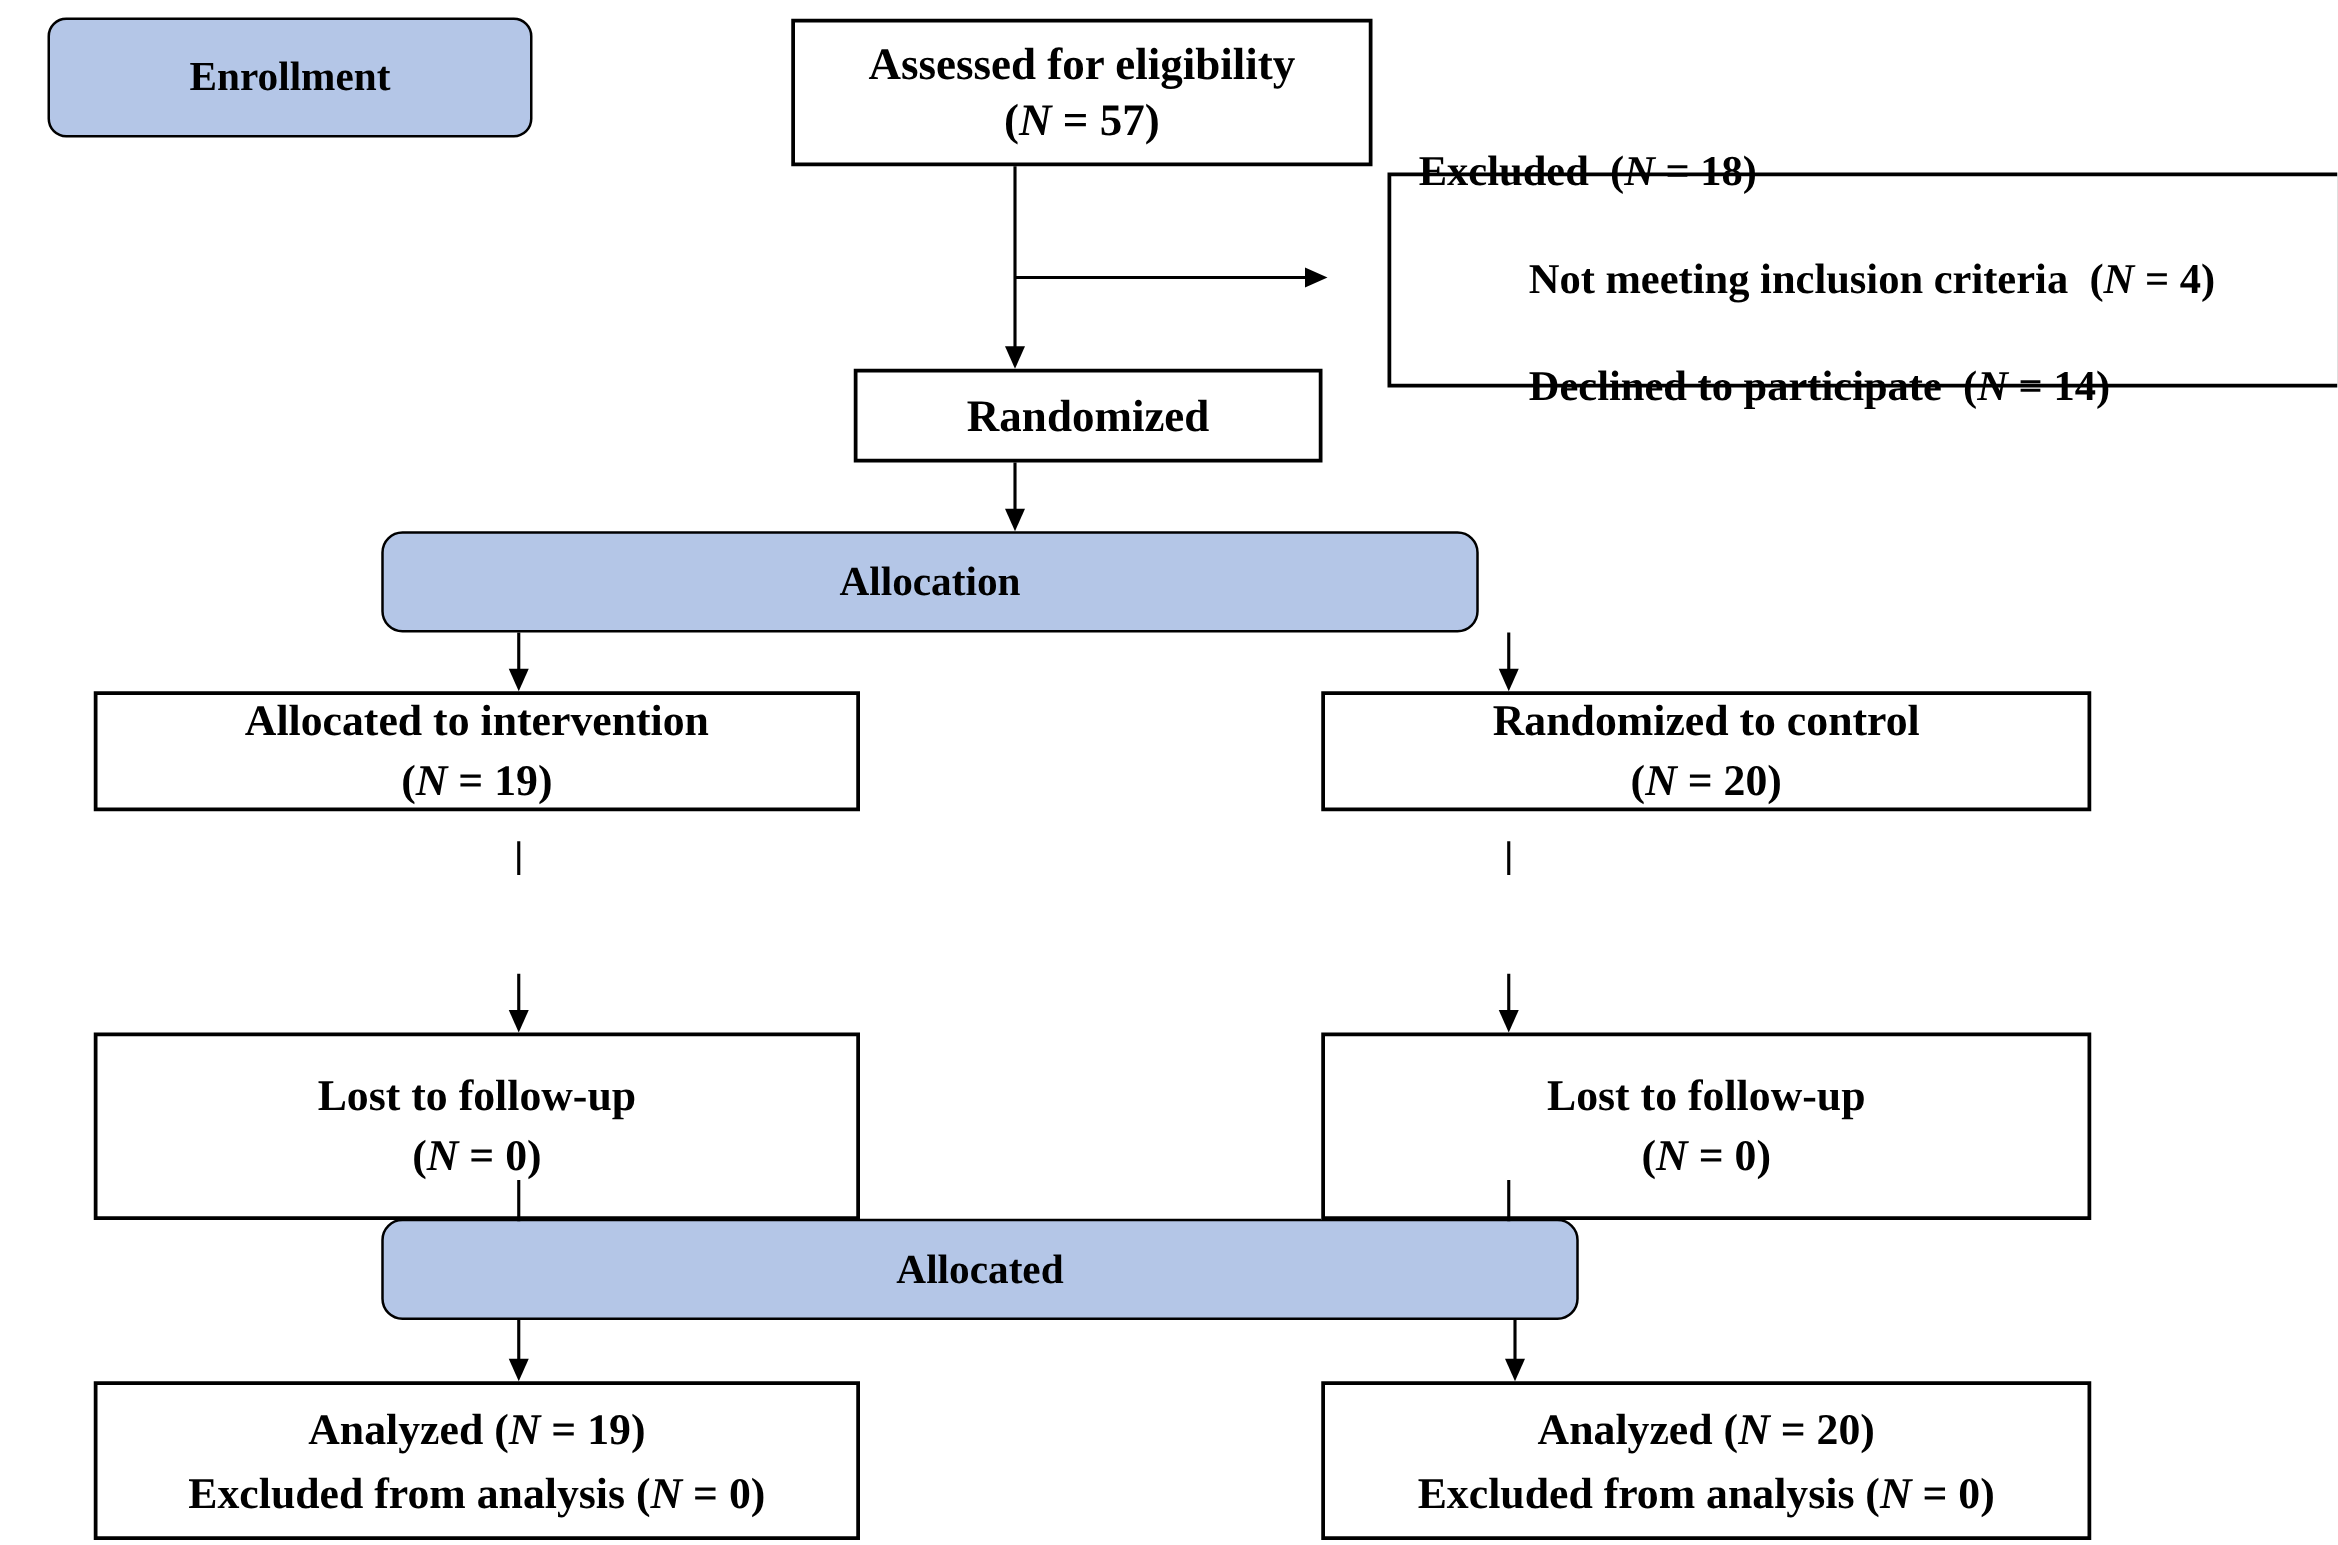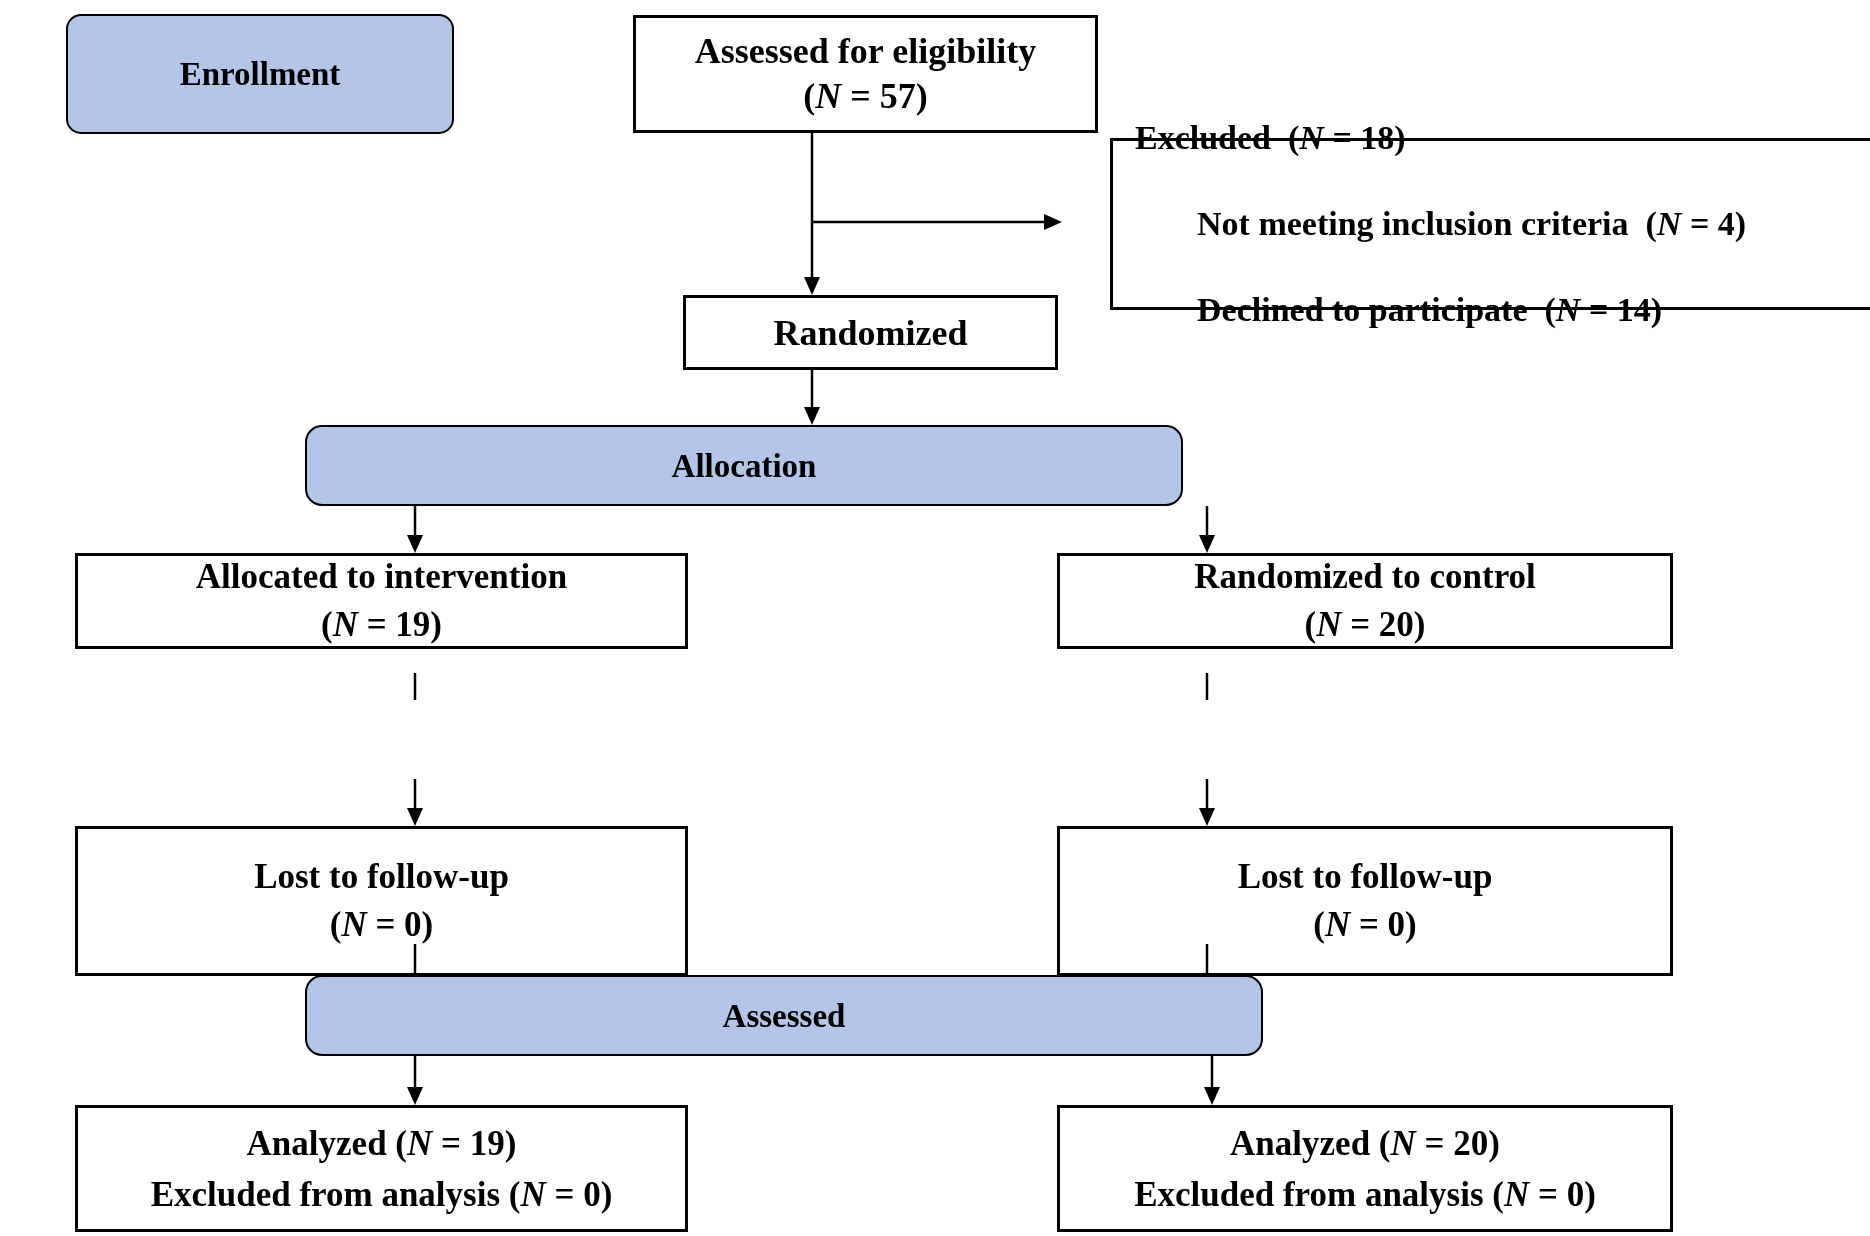--- a/index.html
+++ b/index.html
@@ -39,23 +39,23 @@
   }
   .line { white-space: pre; line-height: 48px; }
   #box-assessed { left: 585px; top: 15px; width: 465px; height: 118px; font-size: 36px; }
   #box-assessed .line { line-height: 45px; }
   #box-excluded {
     left: 1062px; top: 138px; width: 763px; height: 172px;
     align-items: stretch; text-align: left; font-size: 34px; gap: 38px;
   }
   #box-excluded .line { line-height: 48px; }
   .excl-main { padding-left: 22px; }
-  .excl-sub  { padding-left: 84px; }
+  .excl-sub  { padding-left: 110px; }
   #box-randomized { left: 635px; top: 295px; width: 375px; height: 75px; font-size: 36px; }
-  #stage-enrollment { left: 66px; top: 14px; width: 388px; height: 120px; border-radius: 15px; }
+  #stage-enrollment { left: 38px; top: 14px; width: 388px; height: 96px; border-radius: 15px; }
   #stage-allocation { left: 305px; top: 425px; width: 878px; height: 81px; }
   #stage-followup   { left: 305px; top: 698px; width: 958px; height: 81px; }
   #stage-analysis   { left: 305px; top: 975px; width: 958px; height: 81px; }
   .col-left  { left: 27px;   width: 613px; }
   .col-right { left: 1009px; width: 616px; }
   .row-allocated { top: 553px; height: 96px; }
   .row-lost      { top: 826px; height: 150px; }
   .row-analyzed  { top: 1105px; height: 127px; }
   .row-analyzed .line { line-height: 51px; }
   em.nvar { font-style: italic; font-family: inherit; }
@@ -73,21 +73,21 @@
 
 <div id="canvas">
 
   <div class="stage" id="stage-enrollment">
     <span class="line">Enrollment</span>
   </div>
   <div class="stage" id="stage-allocation">
     <span class="line">Allocation</span>
   </div>
   <div class="stage" id="stage-analysis">
-    <span class="line">Assessed</span>
+    <span class="line">Allocated</span>
   </div>
 
   <div class="box" id="box-assessed">
     <div class="line">Assessed for eligibility</div>
     <div class="line">(<em class="nvar">N</em> = 57)</div>
   </div>
 
   <div class="box" id="box-excluded">
     <div class="line excl-main">Excluded  (<em class="nvar">N</em> = 18)</div>
     <div class="line excl-sub">Not meeting inclusion criteria  (<em class="nvar">N</em> = 4)</div>

